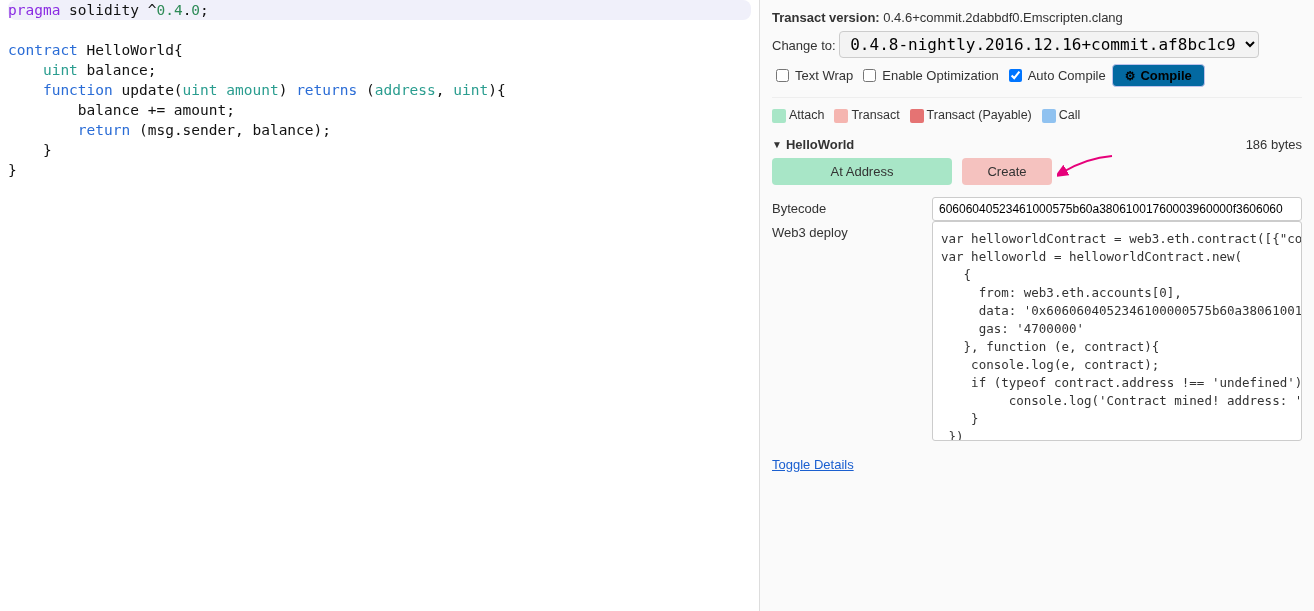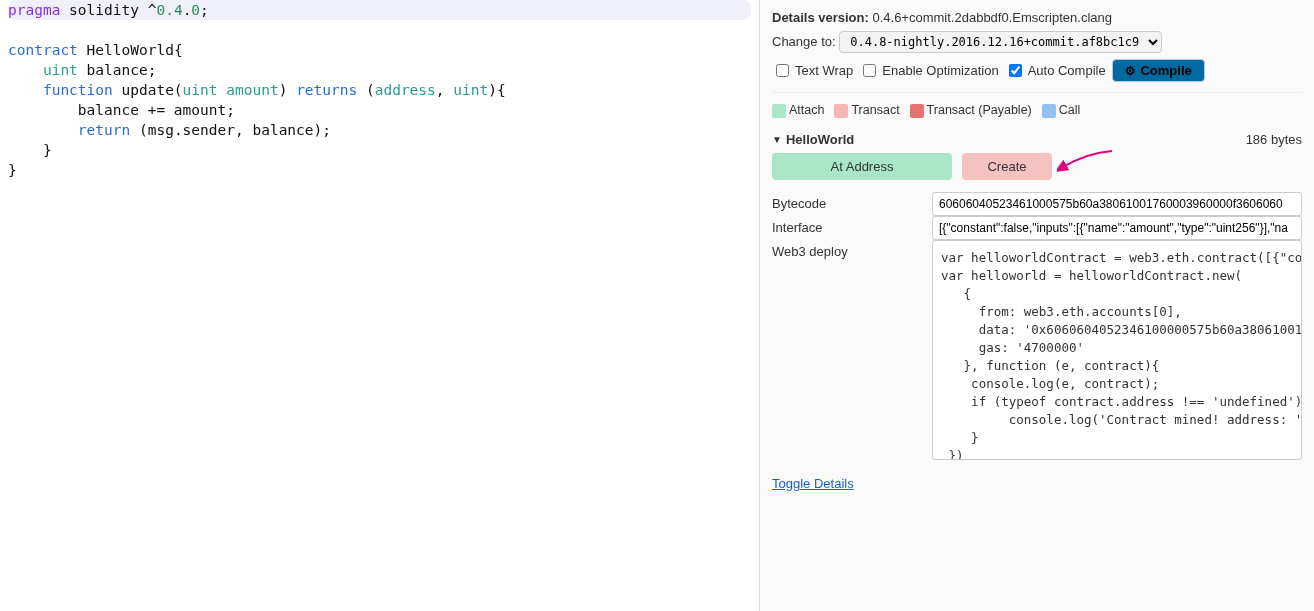--- a/index.html
+++ b/index.html
@@ -37,21 +37,21 @@
     flex: 1;
     background: #fafafa;
     padding: 10px 12px;
     overflow: hidden;
     position: relative;
   }
   .lbl { font-size: 13px; color: #333; }
   .top-row { margin-bottom: 6px; }
   .version-select {
     font-family: "Menlo", monospace;
-    font-size: 12px;
+    font-size: 16px;
     padding: 2px 6px;
     border: 1px solid #ccc;
     border-radius: 4px;
     background: #f3f3f3;
   }
   .chk-row { display: flex; align-items: center; gap: 6px; margin-top: 6px; flex-wrap: wrap;}
   .chk-row label { display: inline-flex; align-items: center; gap: 3px; font-size: 13px; }
   .compile-btn {
     background: #0369a1;
     border: 1px solid #bfc2ea;
@@ -106,21 +106,21 @@
   .toggle-details { color: #1a5fd0; text-decoration: underline; font-size: 13px; cursor: pointer; margin-top: 16px; display: inline-block;}
 </style>
 </head>
 <body>
 
 <div class="editor-pane" id="editor"><div class="editor-line line-highlight"><span class="k-purple">pragma</span><span class="k-black"> solidity ^</span><span class="k-green">0.4</span><span class="k-black">.</span><span class="k-green">0</span><span class="k-black">;</span></div><div class="editor-line">&nbsp;</div><div class="editor-line"><span class="k-blue">contract</span><span> </span><span class="k-black">HelloWorld</span><span class="k-black">{</span></div><div class="editor-line"><span>    </span><span class="k-teal">uint</span><span class="k-black"> balance;</span></div><div class="editor-line"><span>    </span><span class="k-blue">function</span><span class="k-black"> update(</span><span class="k-teal">uint</span><span> </span><span class="k-teal">amount</span><span class="k-black">) </span><span class="k-blue">returns</span><span class="k-black"> (</span><span class="k-teal">address</span><span class="k-black">, </span><span class="k-teal">uint</span><span class="k-black">){</span></div><div class="editor-line"><span class="k-black">        balance += amount;</span></div><div class="editor-line"><span>        </span><span class="k-blue">return</span><span class="k-black"> (msg.sender, balance);</span></div><div class="editor-line"><span class="k-black">    }</span></div><div class="editor-line"><span class="k-black">}</span></div></div>
 
 <div class="right-pane">
 
   <div class="top-row">
-    <span class="lbl" style="font-weight:bold">Details version:</span>
+    <span class="lbl" style="font-weight:bold">Transact version:</span>
     <span class="lbl">0.4.6+commit.2dabbdf0.Emscripten.clang</span>
   </div>
 
   <div class="top-row">
     <span class="lbl">Change to:</span>
     <select class="version-select">
       <option>0.4.8-nightly.2016.12.16+commit.af8bc1c9</option>
     </select>
   </div>
 
@@ -169,24 +169,20 @@
         </defs>
       <path d="M55,4 Q30,6 6,20" stroke="#e6007a" stroke-width="2" fill="none" marker-end="url(#ah)"></path>
     </svg>
   </div>
 
   <div class="field-row">
     <div class="field-label">Bytecode</div>
     <input class="field-input" readonly="" value="60606040523461000575b60a38061001760003960000f3606060" style="">
   </div>
 
-  <div class="field-row">
-    <div class="field-label">Interface</div>
-    <input class="field-input" readonly="" value="[{&quot;constant&quot;:false,&quot;inputs&quot;:[{&quot;name&quot;:&quot;amount&quot;,&quot;type&quot;:&quot;uint256&quot;}],&quot;na" style="">
-  </div>
 
   <div class="field-row">
     <div class="field-label">Web3 deploy</div>
     <div class="web3-box">var helloworldContract = web3.eth.contract([{"con
 var helloworld = helloworldContract.new(
    {
      from: web3.eth.accounts[0],
      data: '0x6060604052346100000575b60a380610017
      gas: '4700000'
    }, function (e, contract){

